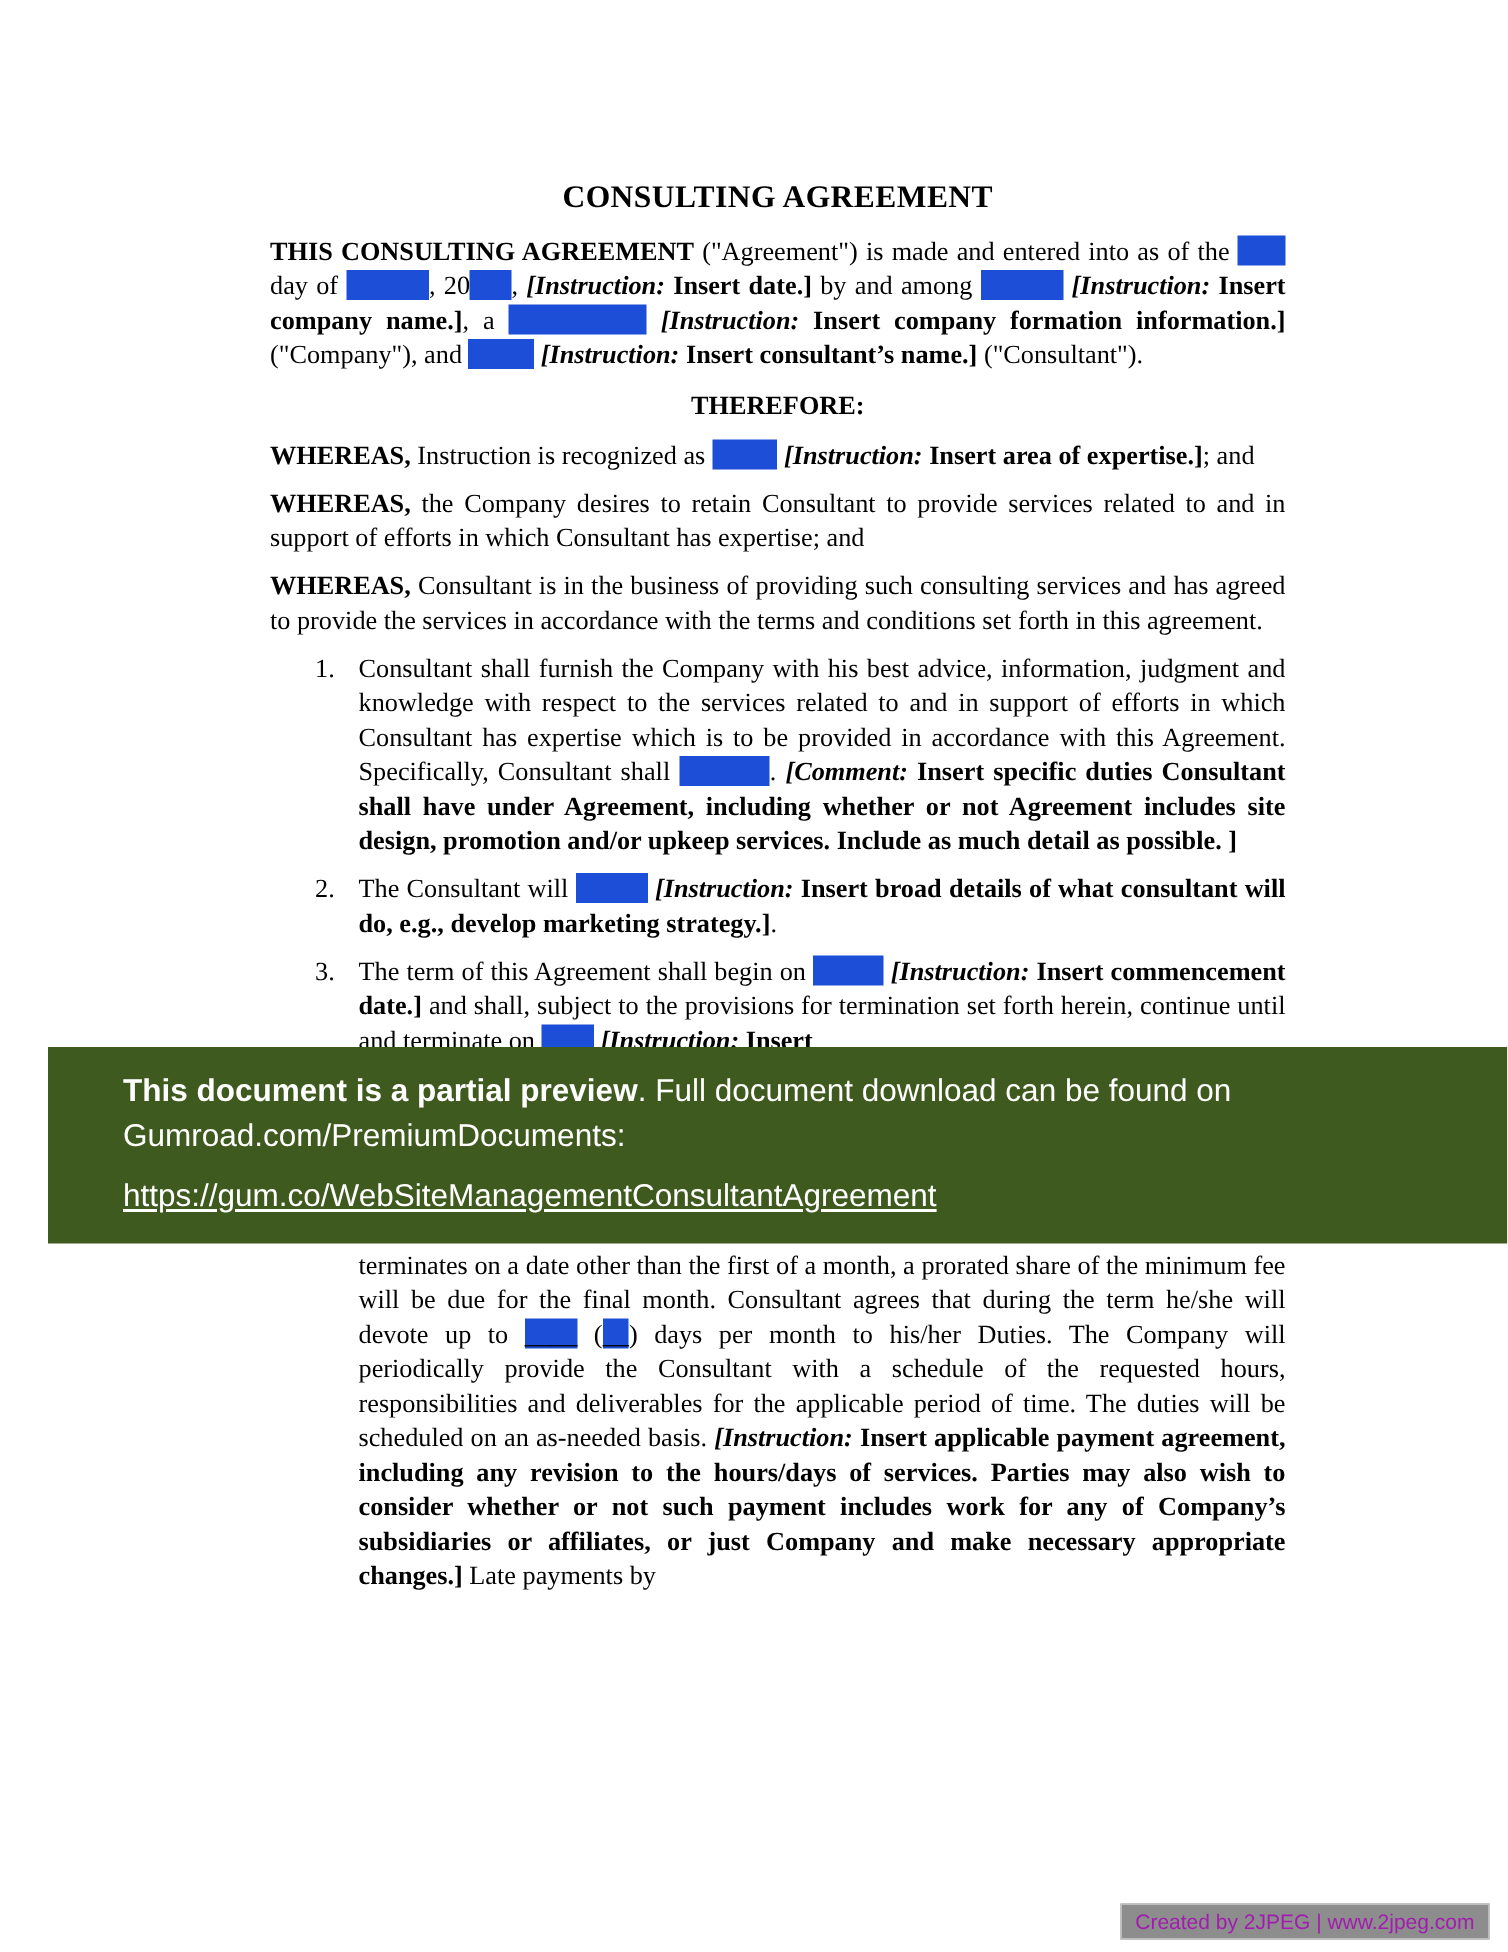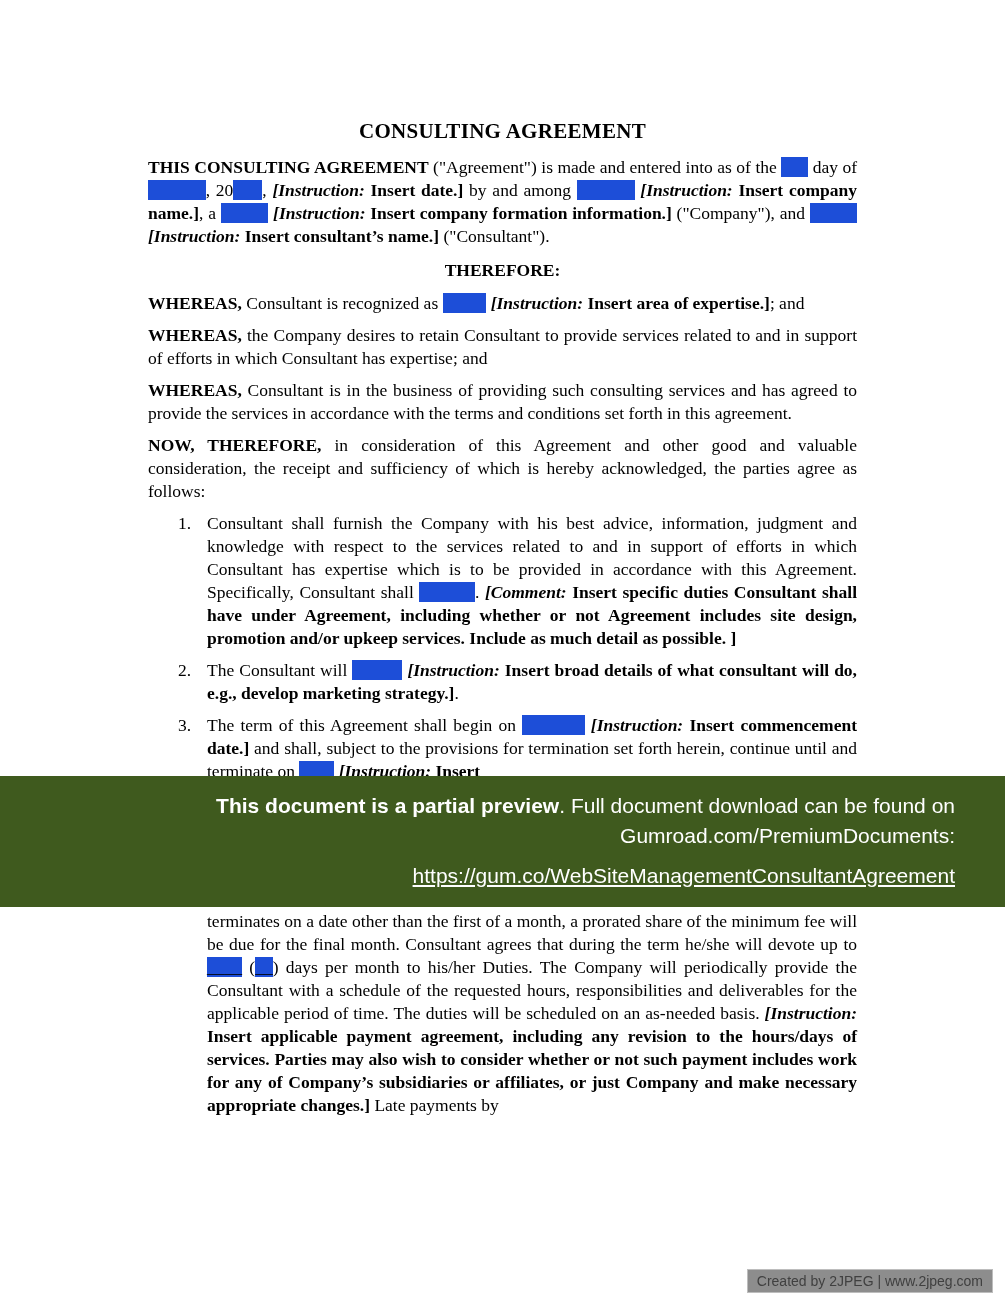--- a/index.html
+++ b/index.html
@@ -7,20 +7,21 @@
   .page {
     position:relative;
     width:1005px; height:1301px;
     margin:0 auto;
     background:#ffffff;
     overflow:hidden;
     font-family:"Liberation Serif", serif;
     font-size:17.5px;
     line-height:23px;
     color:#000;
+    padding-left:32px;
   }
   .content { padding:118px 148px 0 148px; }
   .title {
     text-align:center;
     font-weight:bold;
     font-size:21px;
     line-height:26px;
     margin-bottom:12px;
     letter-spacing:0.3px;
   }
@@ -37,57 +38,56 @@
   .run-bi { font-weight:bold; font-style:italic; }
   .run-hl { background:#1d4ed8; }
   .banner {
     position:relative;
     margin:-16px -148px 3px -148px;
     background:#3f5a1e;
     color:#ffffff;
     font-family:"Liberation Sans", sans-serif;
     font-size:21px;
     line-height:30px;
-    text-align:right;
+    text-align:left;
     padding:15px 50px 16px 50px;
   }
   .banner-link {
     display:block;
     color:#ffffff;
     text-decoration:underline;
     margin-top:10px;
   }
   .watermark {
     position:absolute;
     right:12px; bottom:8px;
     background:rgba(125,125,125,0.88);
     border:1px solid #bdbdbd;
-    color:#404040;
+    color:#a21caf;
     font-family:"Liberation Sans", sans-serif;
     font-size:14px;
     line-height:18px;
     padding:2px 9px;
   }
 </style>
 </head>
 <body>
 
 <div class="page">
   <div class="content">
 
     <h1 class="title">CONSULTING AGREEMENT</h1>
 
     <p class="para"><span class="run-b">THIS CONSULTING AGREEMENT</span><span> ("Agreement") is made and entered into as of the </span><span class="run-hl">&nbsp;&nbsp;&nbsp;&nbsp;&nbsp;&nbsp;</span><span> day of </span><span class="run-hl">&nbsp;&nbsp;&nbsp;&nbsp;&nbsp;&nbsp;&nbsp;&nbsp;&nbsp;&nbsp;</span><span>, 20</span><span class="run-hl">&nbsp;&nbsp;&nbsp;&nbsp;&nbsp;</span><span>, </span><span class="run-bi">[Instruction:</span><span class="run-b"> Insert date.]</span><span> by and among </span><span class="run-hl">&nbsp;&nbsp;&nbsp;&nbsp;&nbsp;&nbsp;&nbsp;&nbsp;&nbsp;&nbsp;</span><span> </span><span class="run-bi">[Instruction:</span><span class="run-b"> Insert company name.]</span><span>, a </span><span class="run-hl">&nbsp;&nbsp;&nbsp;&nbsp;&nbsp;&nbsp;&nbsp;&nbsp;&nbsp;&nbsp;</span><span> </span><span class="run-bi">[Instruction:</span><span class="run-b"> Insert company formation information.]</span><span>  ("Company"), and </span><span class="run-hl">&nbsp;&nbsp;&nbsp;&nbsp;&nbsp;&nbsp;&nbsp;&nbsp;&nbsp;&nbsp;</span><span> </span><span class="run-bi">[Instruction:</span><span class="run-b"> Insert consultant’s name.]</span><span> ("Consultant").</span></p>
 
     <p class="heading">THEREFORE:</p>
 
-    <p class="para"><span class="run-b">WHEREAS,</span><span> Consultant is recognized as </span><span class="run-hl">&nbsp;&nbsp;&nbsp;&nbsp;&nbsp;&nbsp;&nbsp;&nbsp;&nbsp;&nbsp;</span><span> </span><span class="run-bi">[Instruction:</span><span class="run-b"> Insert area of expertise.]</span><span>; and</span></p>
+    <p class="para"><span class="run-b">WHEREAS,</span><span> Instruction is recognized as </span><span class="run-hl">&nbsp;&nbsp;&nbsp;&nbsp;&nbsp;&nbsp;&nbsp;&nbsp;&nbsp;&nbsp;</span><span> </span><span class="run-bi">[Instruction:</span><span class="run-b"> Insert area of expertise.]</span><span>; and</span></p>
     <p class="para"><span class="run-b">WHEREAS,</span><span> the Company desires to retain Consultant to provide services related to and in support of efforts in which Consultant has expertise;  and</span></p>
     <p class="para"><span class="run-b">WHEREAS,</span><span> Consultant is in the business of providing such consulting services and has agreed to provide the services in accordance with the terms and conditions set forth in this agreement.</span></p>
-    <p class="para"><span class="run-b">NOW, THEREFORE,</span><span> in consideration of this Agreement and other good and valuable consideration, the receipt and sufficiency of which is hereby acknowledged, the parties agree as follows:</span></p>
 
     <div class="list-item">
       <span class="num">1.</span>
       <div class="li-text"><span>Consultant shall furnish the Company with his best advice, information, judgment and knowledge with respect to the services related to and in support of efforts in which Consultant has expertise which is to be provided in accordance with this Agreement.  Specifically, Consultant shall </span><span class="run-hl">&nbsp;&nbsp;&nbsp;&nbsp;&nbsp;&nbsp;&nbsp;&nbsp;&nbsp;&nbsp;</span><span>.  </span><span class="run-bi">[Comment:</span><span class="run-b"> Insert specific duties Consultant shall have under Agreement, including whether or not Agreement includes site design, promotion and/or upkeep services.  Include as much detail as possible. ]</span></div>
     </div>
 
     <div class="list-item">
       <span class="num">2.</span>
       <div class="li-text"><span>The Consultant will </span><span class="run-hl">&nbsp;&nbsp;&nbsp;&nbsp;&nbsp;&nbsp;&nbsp;&nbsp;&nbsp;&nbsp;</span><span> </span><span class="run-bi">[Instruction:</span><span class="run-b"> Insert broad details of what consultant will do, e.g., develop marketing strategy.]</span><span>.</span></div>
     </div>

